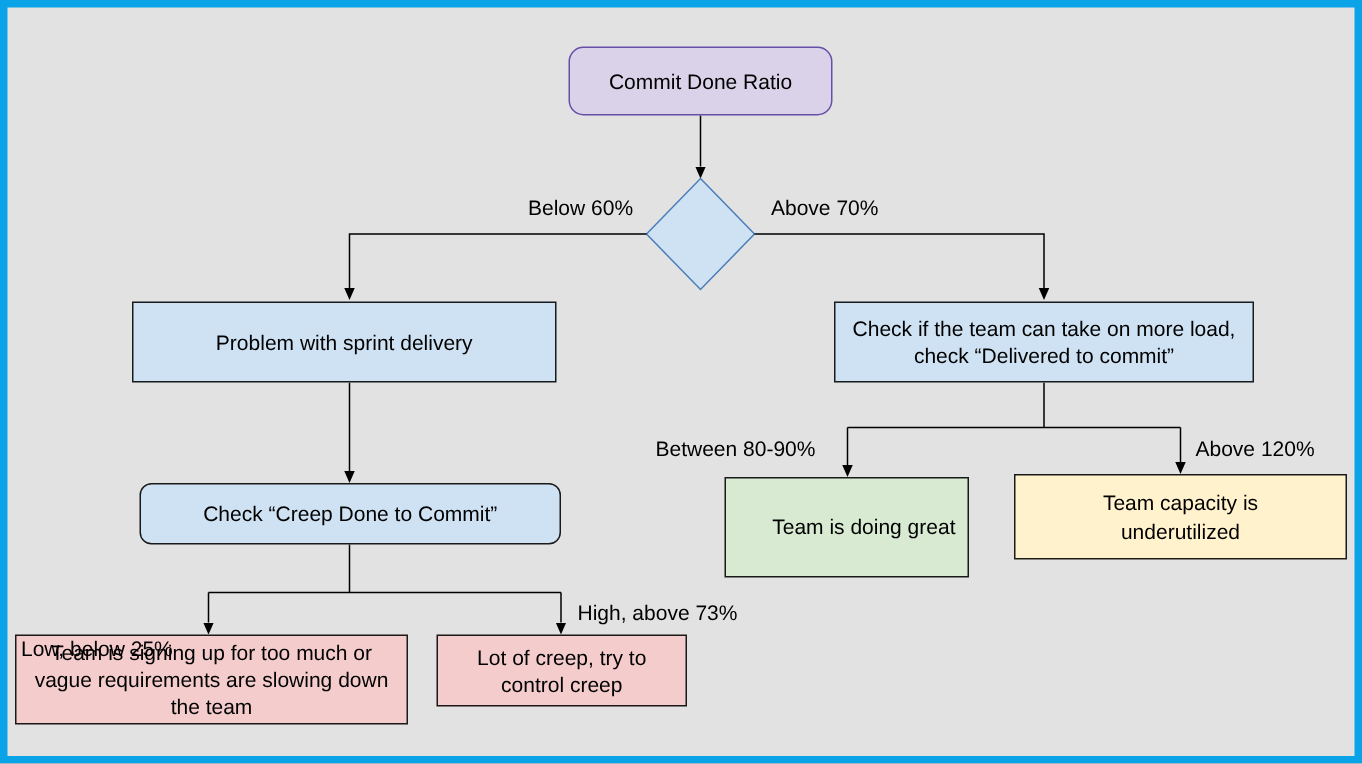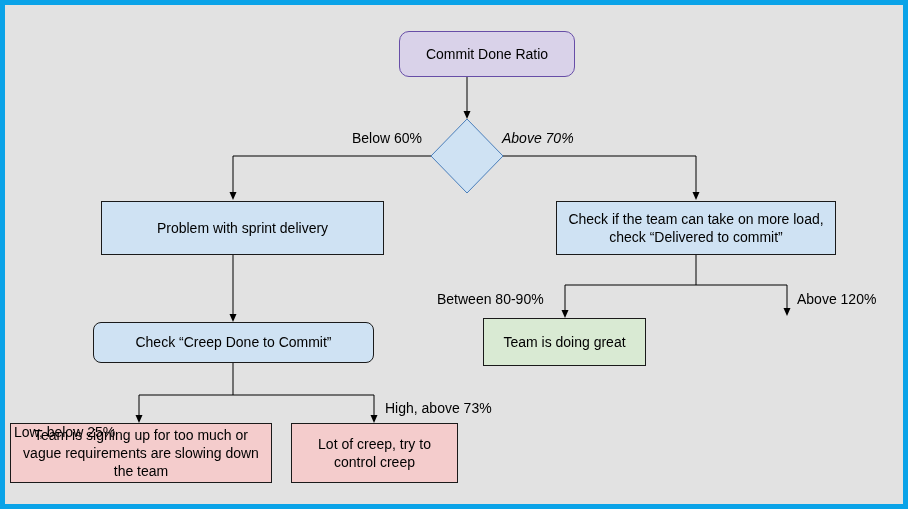--- a/index.html
+++ b/index.html
@@ -73,52 +73,55 @@
 
     <path d="M233,363 L233,395 M139,395 L374,395" stroke="#000" stroke-width="1" fill="none"></path>
     <path d="M139,395 L139,415" stroke="#000" stroke-width="1" fill="none" marker-end="url(#arrow)"></path>
     <path d="M374,395 L374,415" stroke="#000" stroke-width="1" fill="none" marker-end="url(#arrow)"></path>
 
     <path d="M696,255 L696,285 M565,285 L787,285" stroke="#000" stroke-width="1" fill="none"></path>
     <path d="M565,285 L565,310" stroke="#000" stroke-width="1" fill="none" marker-end="url(#arrow)"></path>
     <path d="M787,285 L787,308" stroke="#000" stroke-width="1" fill="none" marker-end="url(#arrow)"></path>
   </svg>
 
-  <div class="node purple" style="left:399px; top:31px; width:176px; height:46px; padding:4px 10px;">
+  <div class="node purple" style="left:379px; top:31px; width:176px; height:46px; padding:4px 10px;">
     <span>Commit Done Ratio</span>
   </div>
 
-  <div class="node blue" style="left:101px; top:201px; width:283px; height:54px; padding:4px 5px;">
+  <div class="node blue" style="left:88px; top:201px; width:283px; height:54px; padding:4px 5px;">
     <span>Problem with sprint delivery</span>
   </div>
 
   <div class="node blue" style="left:556px; top:201px; width:280px; height:54px; padding:0 8px;">
     <span>Check if the team can take on more load, check “Delivered to commit”</span>
   </div>
 
   <div class="node blue rounded" style="left:93px; top:322px; width:281px; height:41px; padding:4px 10px;">
     <span>Check “Creep Done to Commit”</span>
   </div>
 
   <div class="node pink" style="left:10px; top:423px; width:262px; height:60px; padding:4px 10px;">
     <span>Team is signing up for too much or vague requirements are slowing down the team</span>
   </div>
 
-  <div class="node pink" style="left:291px; top:423px; width:167px; height:60px; padding:17px 10px;">
+  <div class="node pink" style="left:291px; top:423px; width:167px; height:48px; padding:17px 10px;">
     <span>Lot of creep, try to control creep</span>
   </div>
 
-  <div class="node green" style="left:483px; top:318px; width:163px; height:48px; padding:4px 8px;">
+  <div class="node green" style="left:483px; top:318px; width:163px; height:67px; padding:4px 8px;justify-content:flex-end;">
     <span>Team is doing great</span>
   </div>
 
+  <div class="node yellow" style="left:676px; top:316px; width:222px; height:57px; padding:4px 30px;">
+    <span>Team capacity is underutilized</span>
+  </div>
 
   <div class="edge-label" style="left:352px; top:130px;">Below 60%</div>
 
-  <div class="edge-label" style="left:502px; top:130px;font-style:italic;">Above 70%</div>
+  <div class="edge-label" style="left:514px; top:130px;">Above 70%</div>
 
   <div class="edge-label" style="left:437px; top:291px;">Between 80-90%</div>
 
   <div class="edge-label" style="left:797px; top:291px;">Above 120%</div>
 
   <div class="edge-label" style="left:14px; top:424px;">Low, below 25%</div>
 
   <div class="edge-label" style="left:385px; top:400px;">High, above 73%</div>
 
   <div class="frame"></div>

